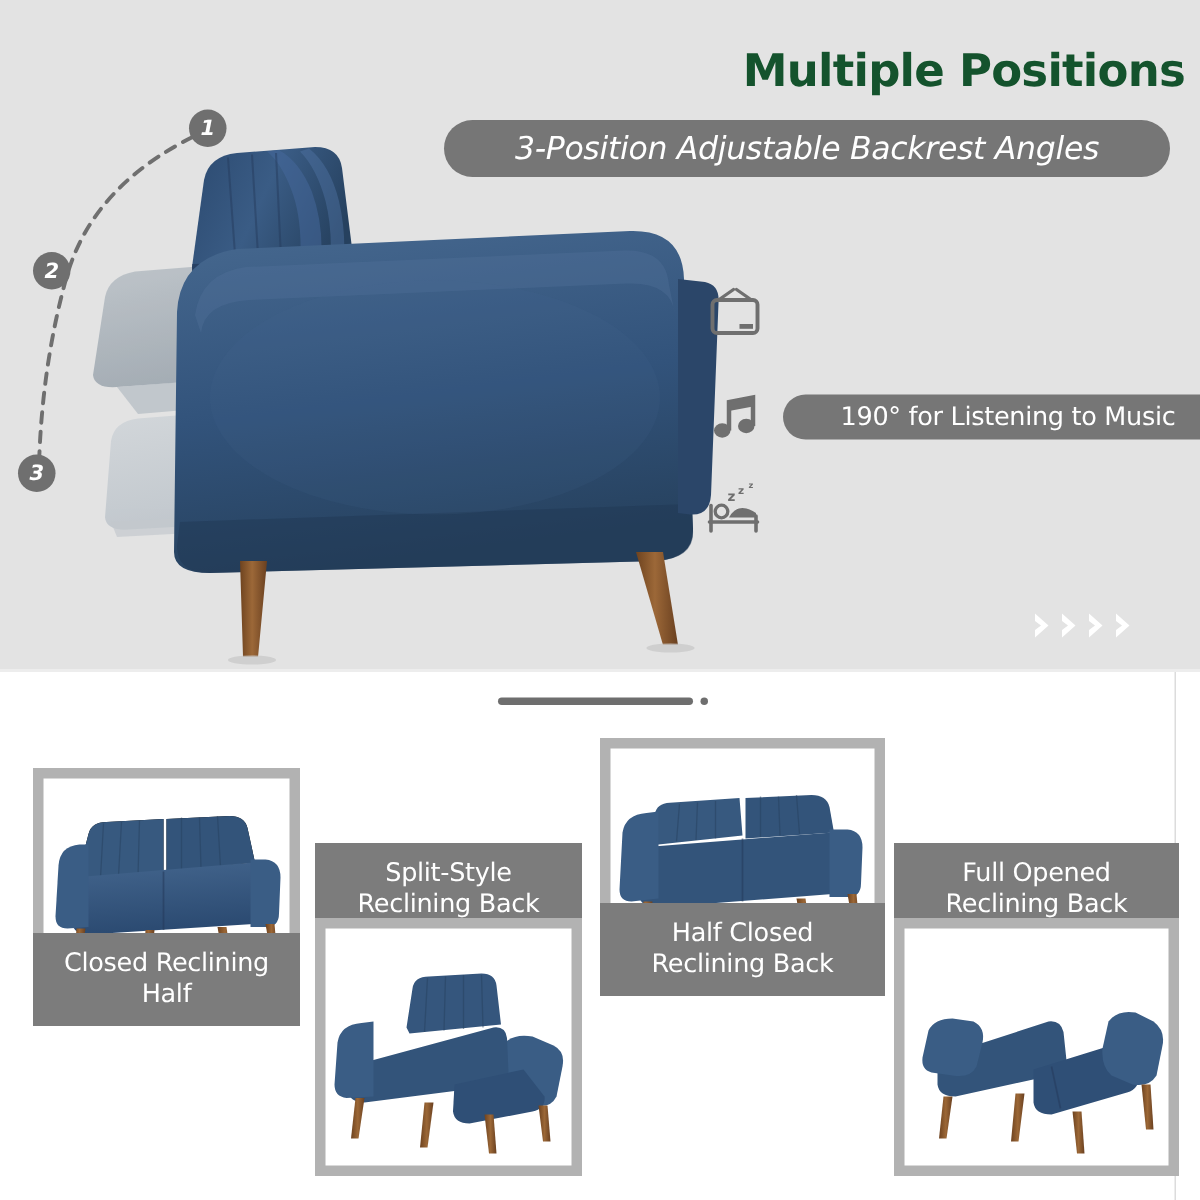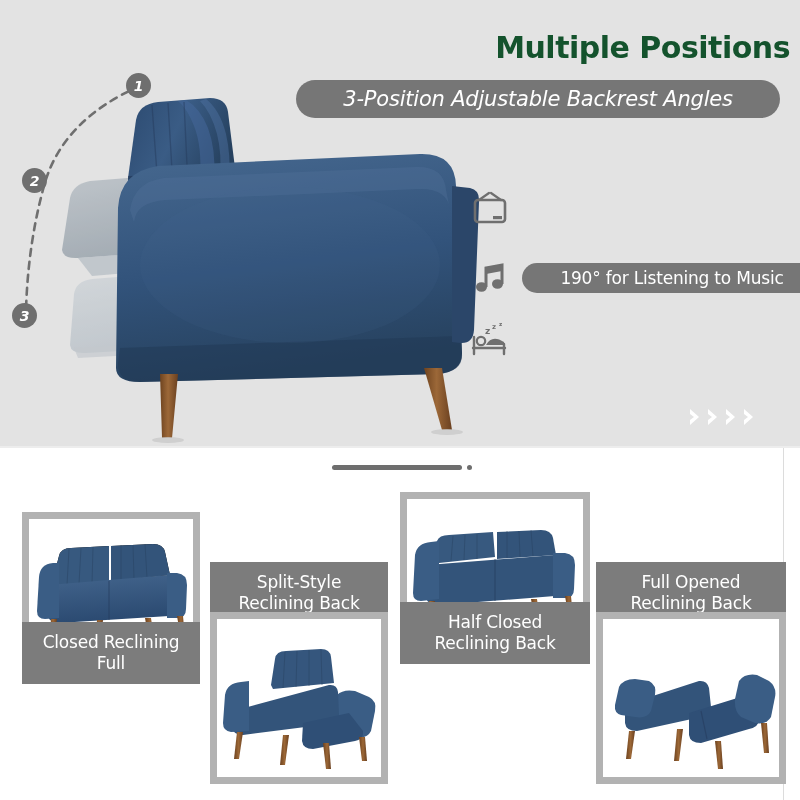--- a/index.html
+++ b/index.html
@@ -349,21 +349,21 @@
           <path d="M22 100 L28 100 L24 126 L20 126 Z" fill="url(#c0leg)"></path>
           <path d="M68 101 L74 101 L71 130 L66 130 Z" fill="url(#c0leg)"></path>
           <path d="M116 99 L122 99 L126 128 L121 128 Z" fill="url(#c0leg)"></path>
           <path d="M148 97 L154 97 L156 120 L152 120 Z" fill="url(#c0leg)"></path>
         </svg>
       </div>
     </div>
     <div class="card-caption">
       <span class="txt">
         <span>Closed Reclining</span><br>
-        <span>Full</span>
+        <span>Half</span>
       </span>
     </div>
   </div>
 
   <div class="card" id="card-1">
     <div class="card-caption">
       <span class="txt">
         <span>Split-Style</span><br>
         <span>Reclining Back</span>
       </span>

